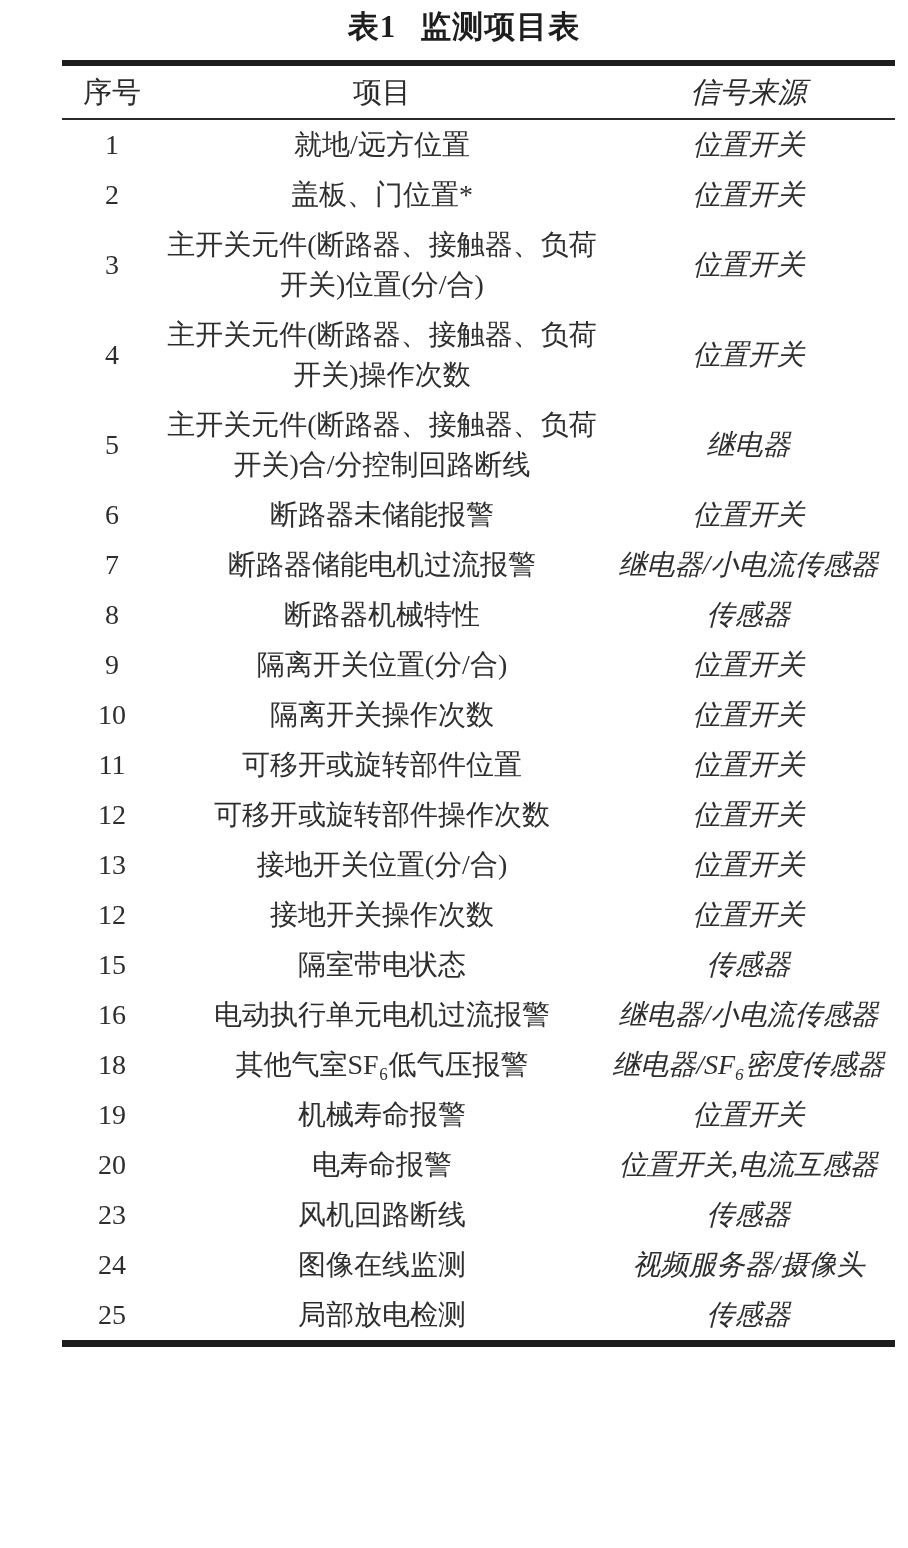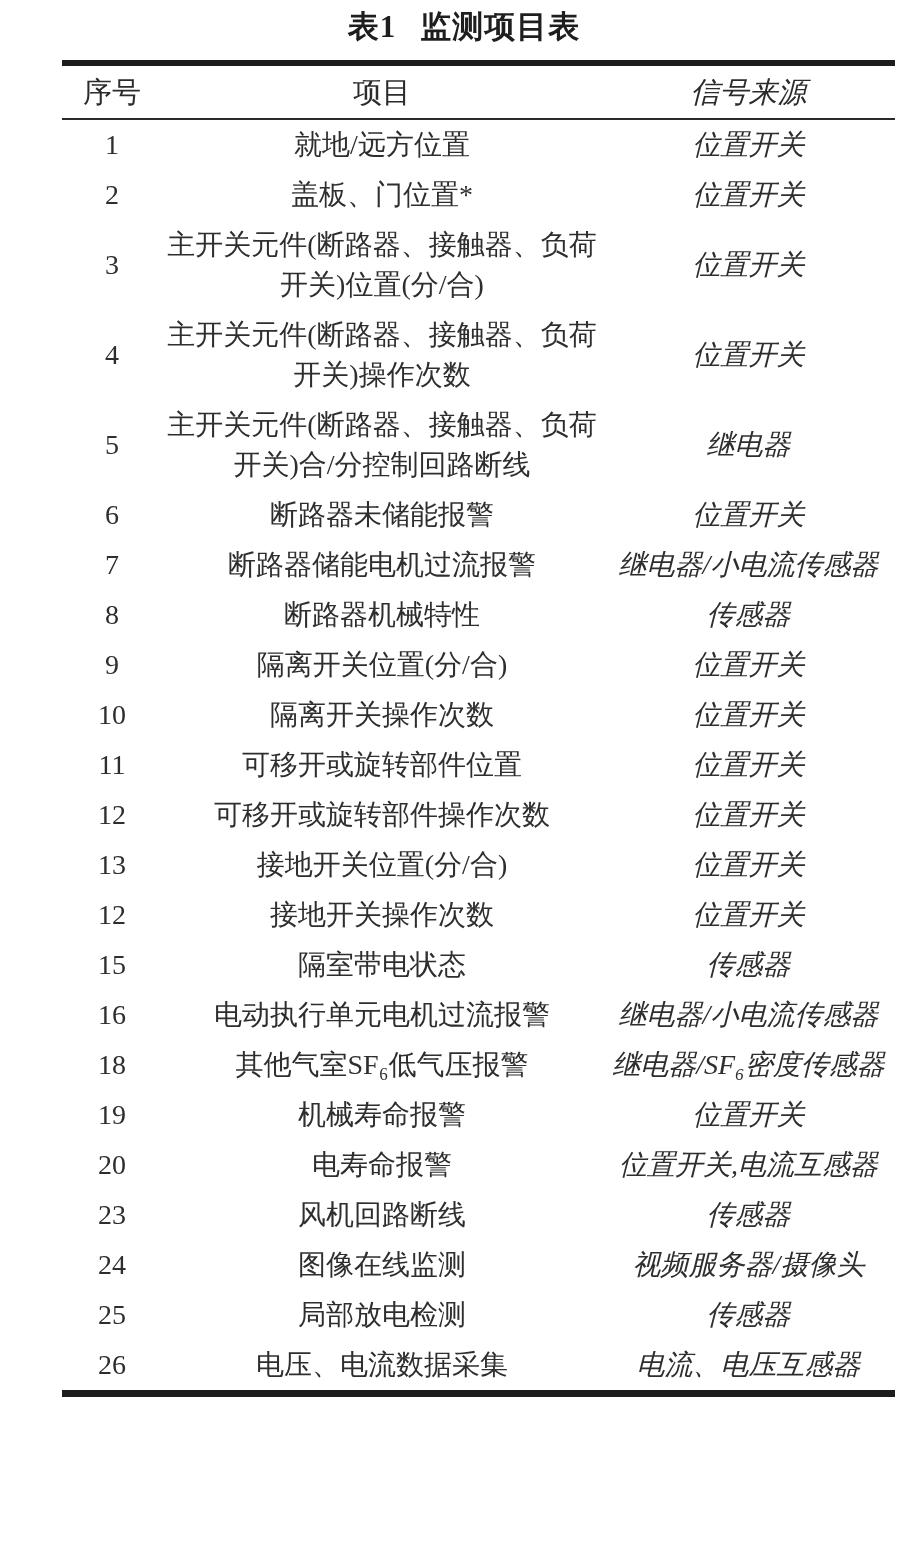--- a/index.html
+++ b/index.html
@@ -201,21 +201,16 @@
     <td class="col-item">图像在线监测</td>
     <td class="col-source">视频服务器/摄像头</td>
   </tr>
 
   <tr>
     <td class="col-num">25</td>
     <td class="col-item">局部放电检测</td>
     <td class="col-source">传感器</td>
   </tr>
 
-  <tr>
-    <td class="col-num">26</td>
-    <td class="col-item">电压、电流数据采集</td>
-    <td class="col-source">电流、电压互感器</td>
-  </tr>
 </tbody>
   </table>
 
 </div>
 
 </body></html>

